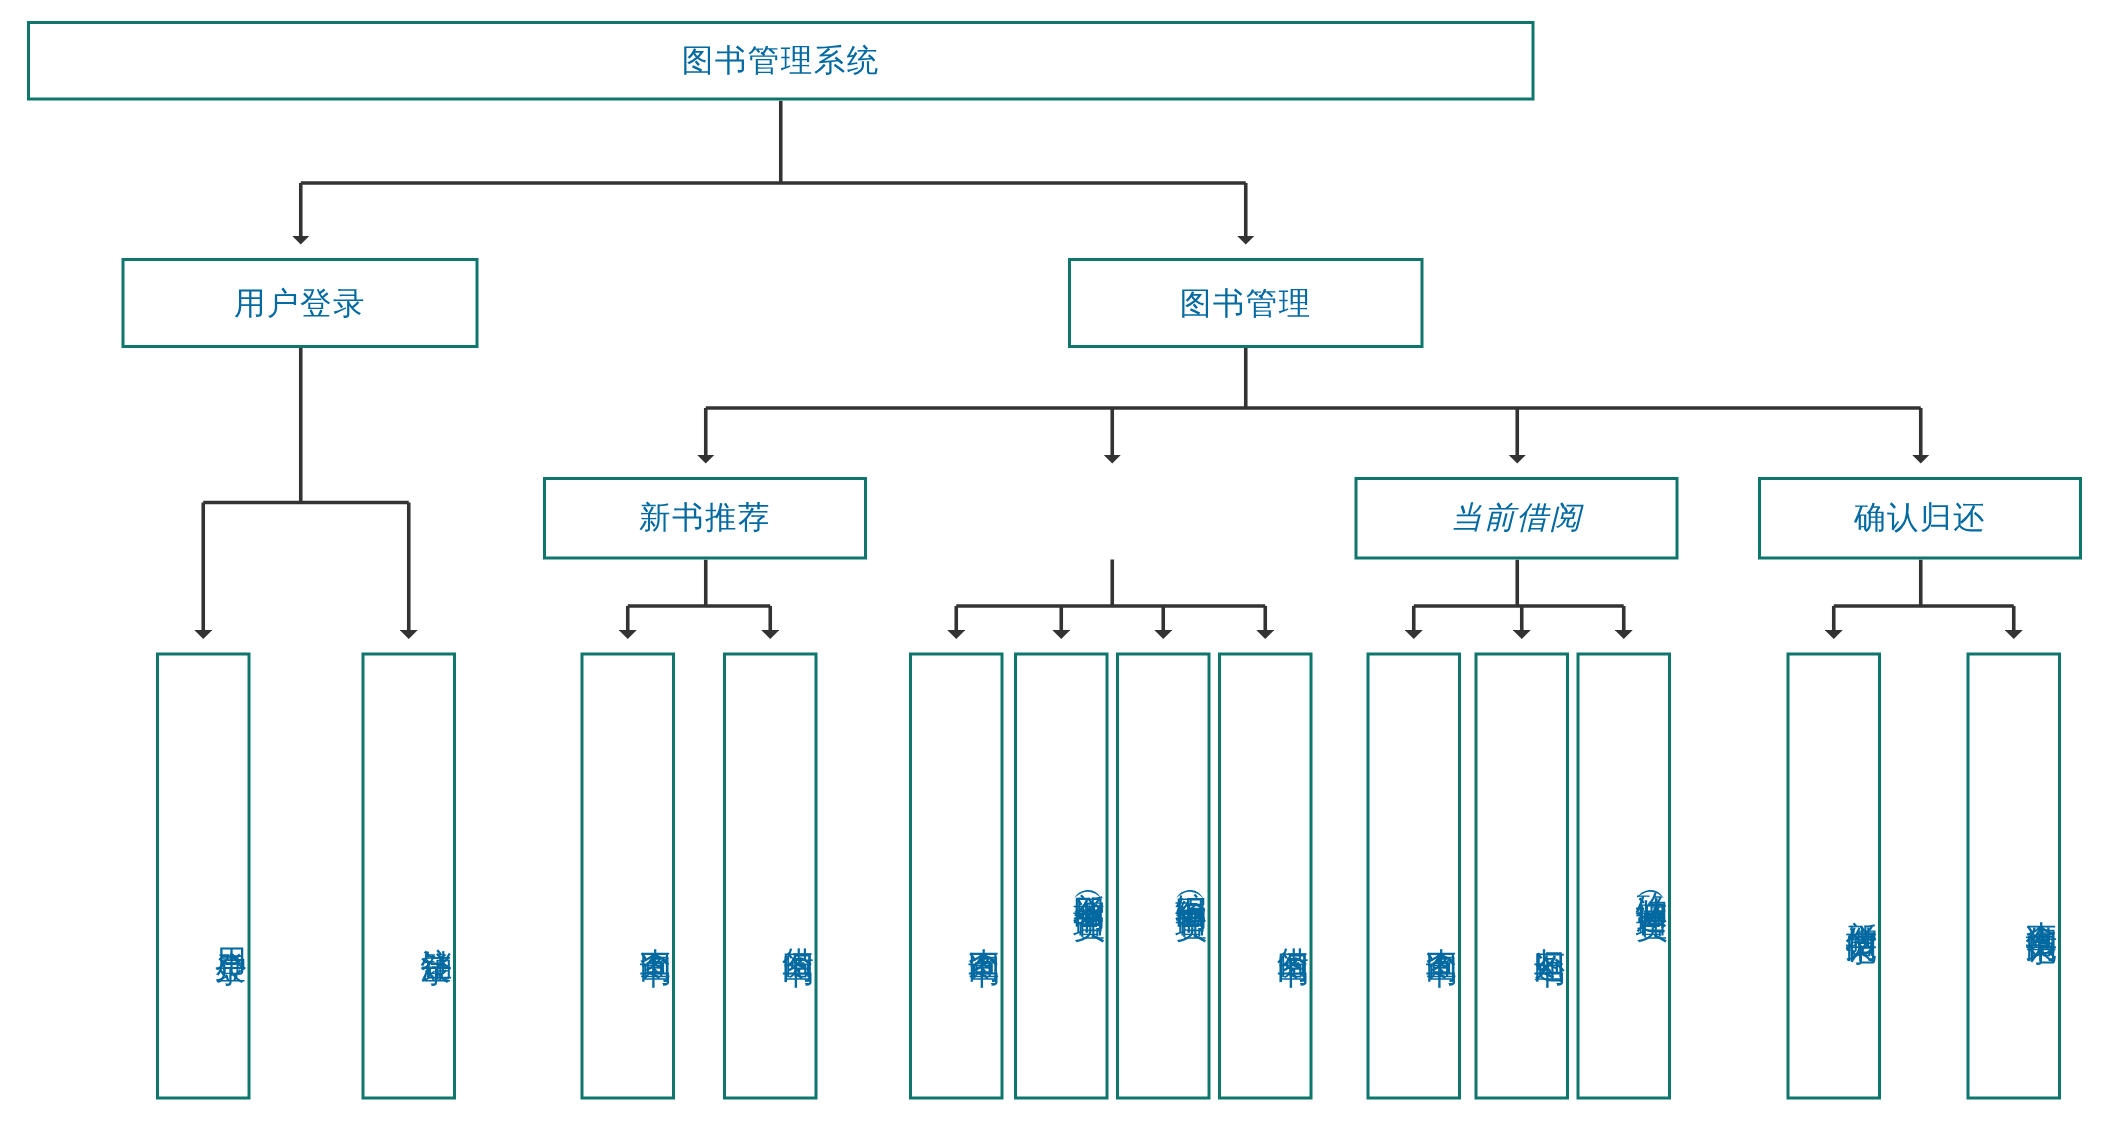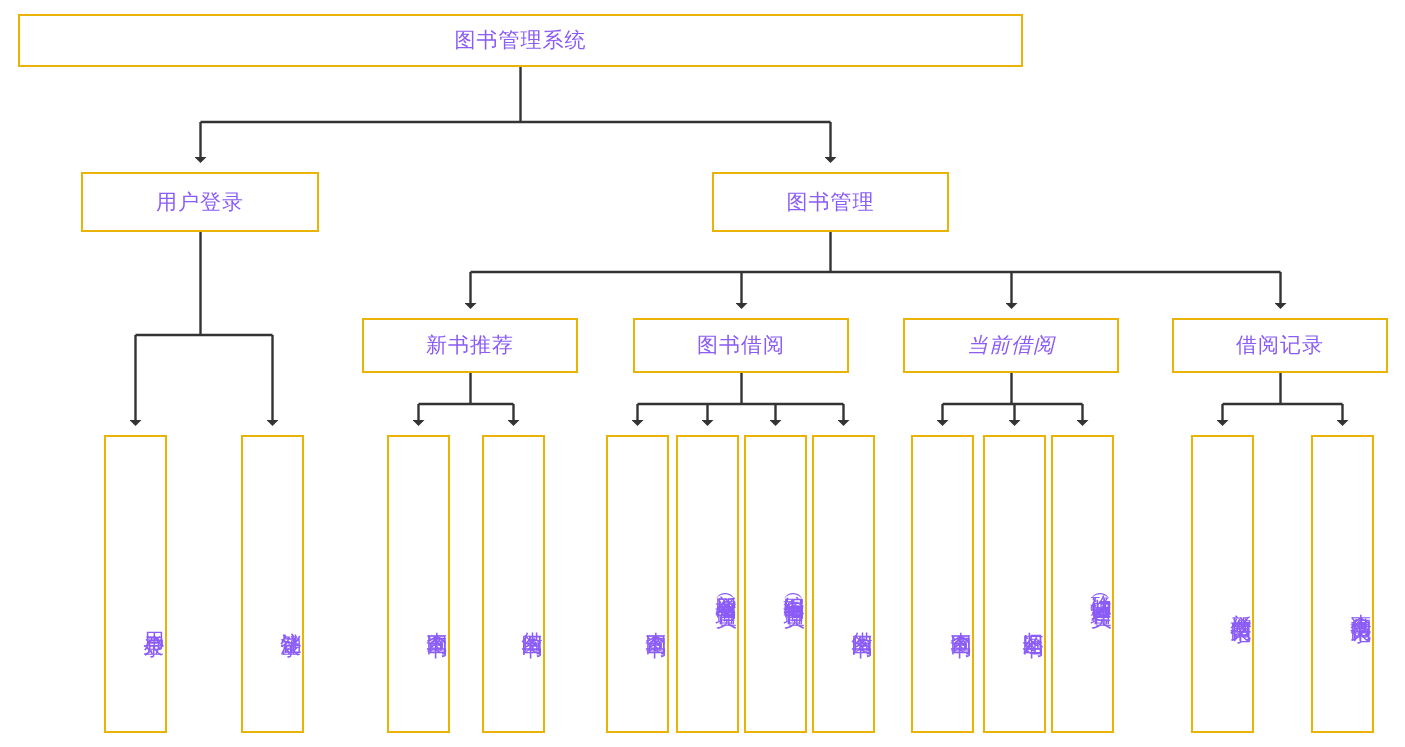--- a/index.html
+++ b/index.html
@@ -21,26 +21,26 @@
     position: absolute;
     left: 0;
     top: 0;
     width: 1405px;
     height: 747px;
     pointer-events: none;
   }
   .node {
     position: absolute;
     box-sizing: border-box;
-    border: 2px solid #eab308;
+    border: 2px solid #0f766e;
     background: #ffffff;
     display: flex;
     align-items: center;
     justify-content: center;
-    color: #8b5cf6;
+    color: #0369a1;
   }
   .node.horiz {
     font-size: 21px;
     letter-spacing: 1px;
   }
   .node.vert {
     writing-mode: vertical-rl;
     text-orientation: upright;
     font-size: 21px;
     letter-spacing: 2px;
@@ -139,30 +139,27 @@
   </div>
 
   <div class="node horiz" style="left:712px; top:172px; width:237px; height:60px;">
     <span class="lbl">图书管理</span>
   </div>
 
   <div class="node horiz" style="left:362px; top:318px; width:216px; height:55px;">
     <span class="lbl">新书推荐</span>
   </div>
 
-  <div class="node horiz" style="left:633px; top:318px; width:216px; height:55px;">
-    <span class="lbl">图书借阅</span>
-  </div>
 
   <div class="node horiz" style="left:903px; top:318px; width:216px; height:55px;font-style:italic;">
     <span class="lbl">当前借阅</span>
   </div>
 
   <div class="node horiz" style="left:1172px; top:318px; width:216px; height:55px;">
-    <span class="lbl">借阅记录</span>
+    <span class="lbl">确认归还</span>
   </div>
 
   <div class="node vert" style="left:104px; top:435px; width:63px; height:298px; padding-top:70px;">
     <span class="lbl">用户登录</span>
   </div>
 
   <div class="node vert" style="left:241px; top:435px; width:63px; height:298px; padding-top:70px;">
     <span class="lbl">注销登录</span>
   </div>
 

